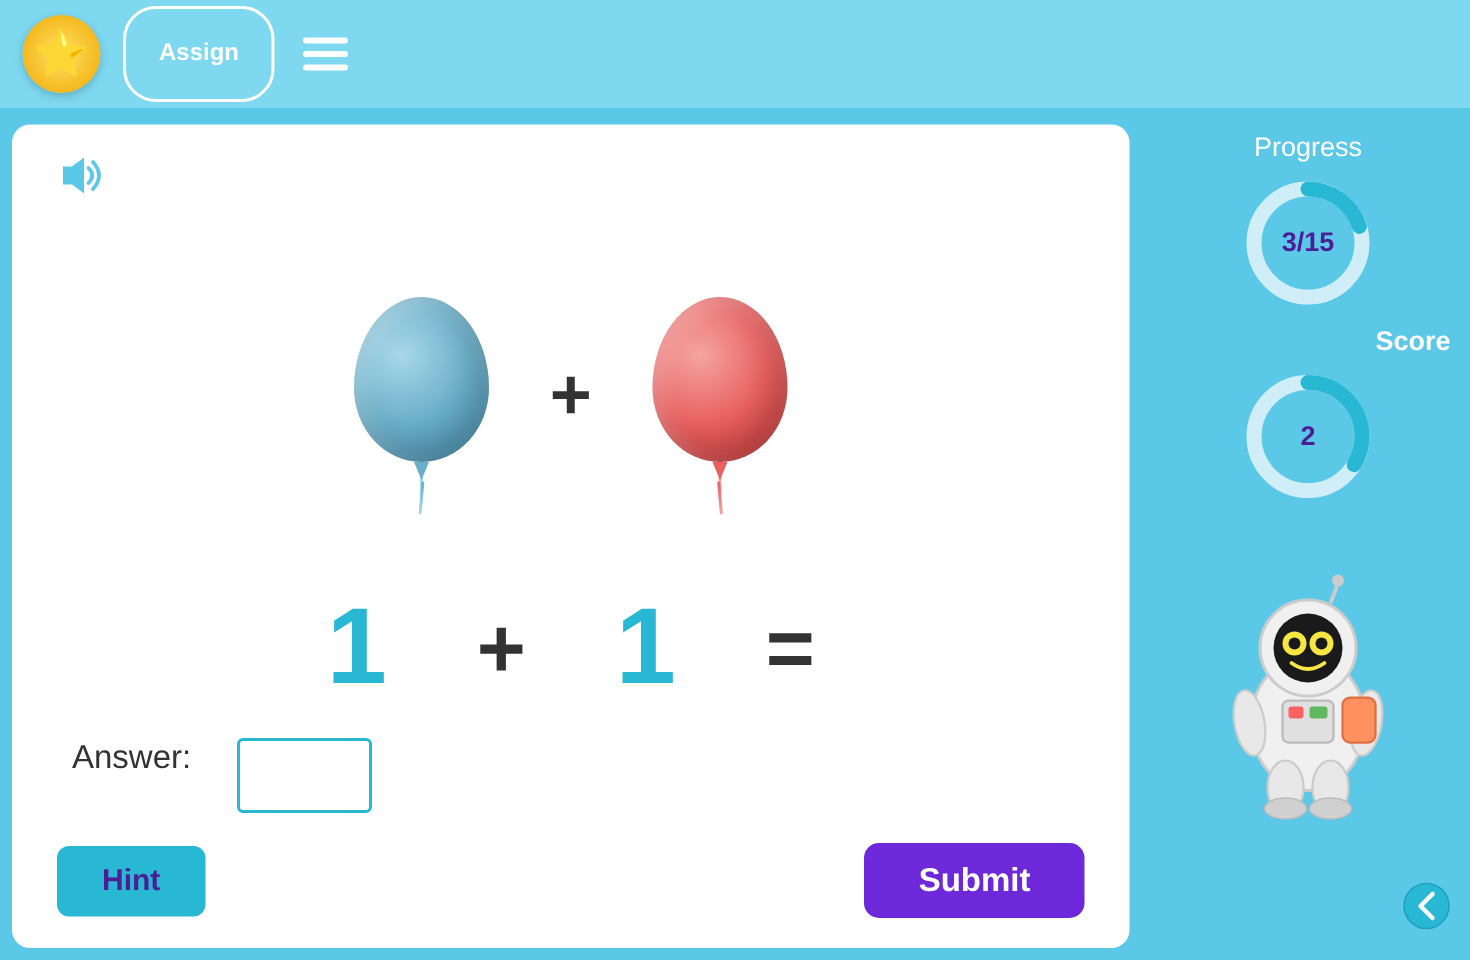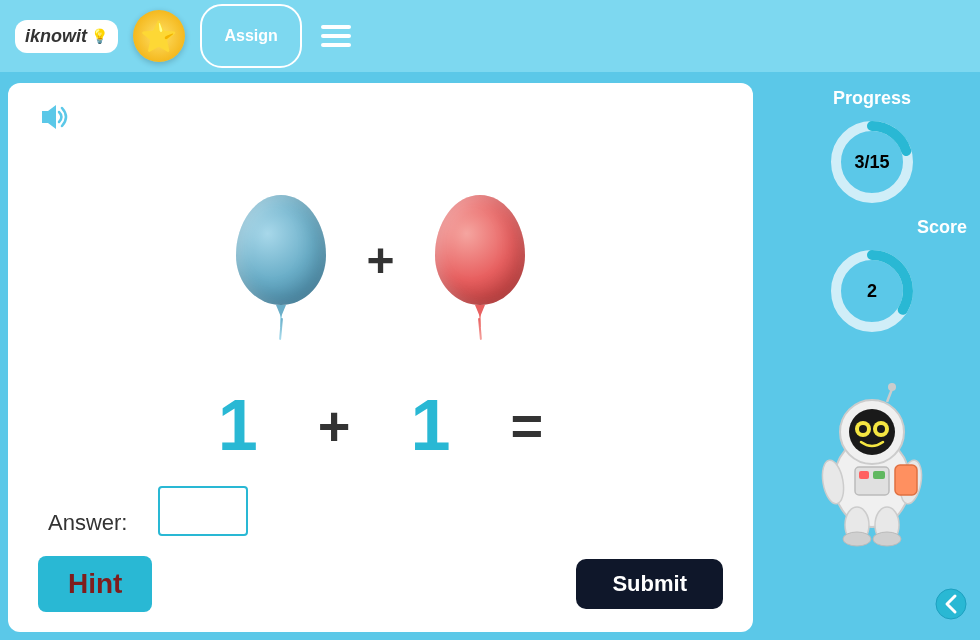--- a/index.html
+++ b/index.html
@@ -231,21 +231,21 @@
     }
 
     .number-equals {
       font-size: 56px;
       font-weight: bold;
       color: #333;
     }
 
     .answer-row {
       display: flex;
-      align-items: flex-end;
+      align-items: flex-start;
       gap: 31px;
       margin-bottom: 10px;
       padding-left: 10px;
     }
 
     .answer-label {
       font-size: 22px;
       color: #333;
     }
 
@@ -262,31 +262,31 @@
     .bottom-buttons {
       display: flex;
       justify-content: space-between;
       align-items: center;
       margin-top: auto;
       padding-top: 10px;
     }
 
     .hint-btn {
       background: #29b8d4;
-      color: #7f1d1d;
-      font-size: 28px;
+      color: #4c1d95;
+      font-size: 20px;
       font-weight: bold;
       border: none;
       border-radius: 8px;
       padding: 12px 30px;
       cursor: pointer;
     }
 
     .submit-btn {
-      background: #0f172a;
+      background: #6d28d9;
       color: #fff;
       font-size: 22px;
       font-weight: bold;
       border: none;
       border-radius: 10px;
       padding: 12px 36px;
       cursor: pointer;
     }
 
     
@@ -297,21 +297,21 @@
       gap: 10px;
       padding: 5px;
     }
 
     .progress-section {
       text-align: center;
     }
 
     .progress-label {
       font-size: 18px;
-      font-weight: bold;
+      font-weight: normal;
       color: #fff;
       margin-bottom: 8px;
     }
 
     .circle-container {
       width: 90px;
       height: 90px;
       margin: 0 auto;
       position: relative;
     }
@@ -320,21 +320,21 @@
       transform: rotate(-90deg);
     }
 
     .circle-text {
       position: absolute;
       top: 50%;
       left: 50%;
       transform: translate(-50%, -50%);
       font-size: 18px;
       font-weight: bold;
-      color: #000000;
+      color: #4c1d95;
     }
 
     .score-section {
       text-align: right;
     }
 
     .score-label {
       font-size: 18px;
       font-weight: bold;
       color: #fff;
@@ -368,24 +368,20 @@
       background: #5bc8e8;
       align-self: stretch;
     }
   </style>
 </head>
 <body>
 
 <div class="app-container">
 
   <div class="header">
-    <div class="logo-container">
-      <span class="logo-text">iknowit</span>
-      <span class="logo-bulb">💡</span>
-    </div>
     <div class="star-badge">
       <span>⭐</span>
     </div>
     <button class="assign-btn">Assign</button>
     <button class="menu-btn">
       <span></span>
       <span></span>
       <span></span>
     </button>
   </div>

